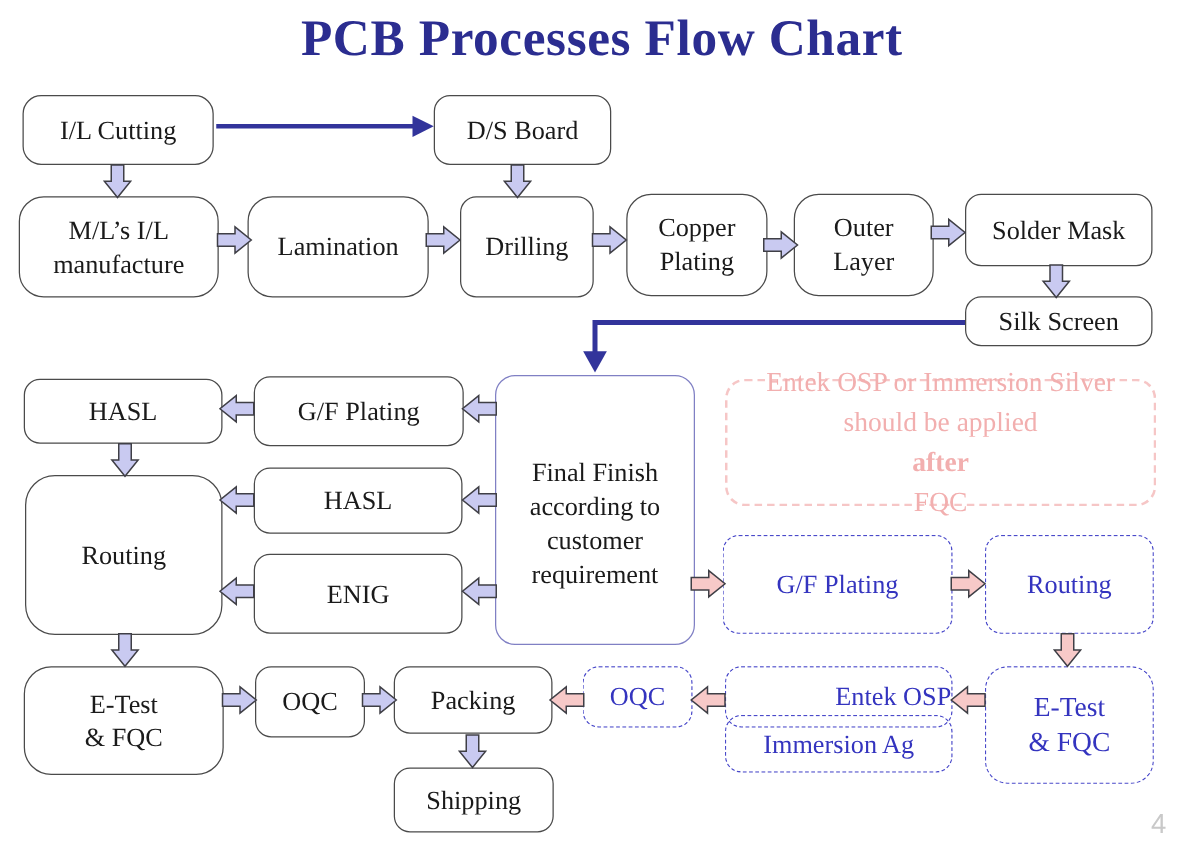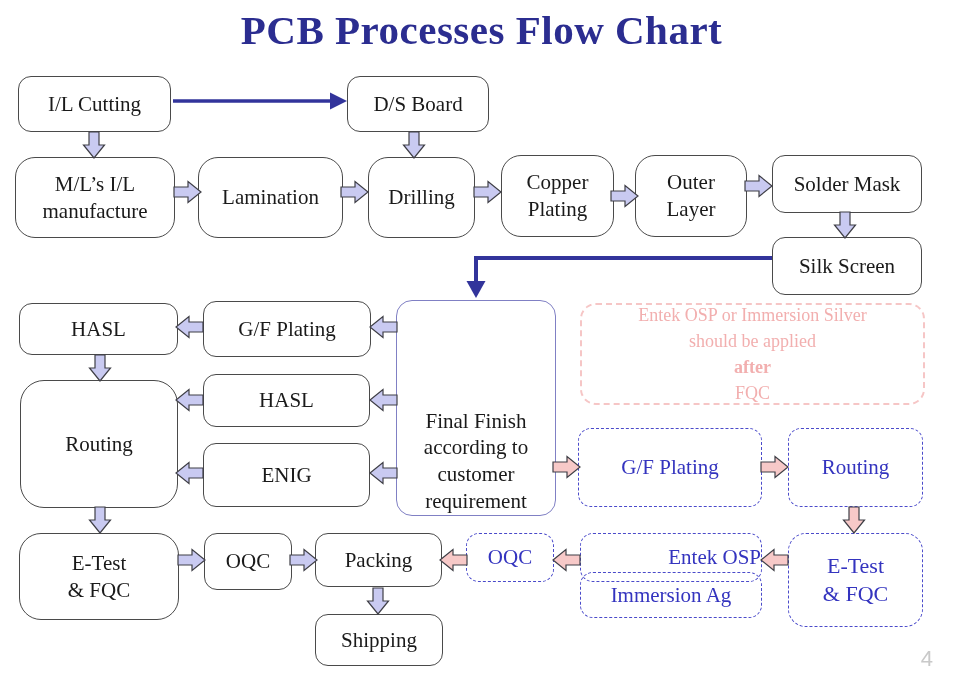--- a/index.html
+++ b/index.html
@@ -12,76 +12,76 @@
     font-size:41px;font-weight:bold;color:var(--title_blue);letter-spacing:.5px;
   }
   .box{
     position:absolute;background:#fff;border:1.6px solid var(--box_border);
     border-radius:13px;display:flex;flex-direction:column;align-items:center;
     justify-content:center;font-size:21px;color:#1a1a1a;line-height:1.28;
     text-align:center;box-sizing:border-box;
   }
   .box span{display:block;}
   .r18{border-radius:20px;}
-  .ff{border:1.5px solid var(--ff_border);border-radius:16px;justify-content:flex-end;padding-top:64px;}
+  .ff{border:1.5px solid var(--ff_border);border-radius:16px;justify-content:flex-start;padding-top:64px;}
   .dashed{
     background:transparent;border:1.7px dashed var(--dashed_blue);
     color:var(--dashed_text_blue);border-radius:13px;
   }
   .note{
     border:2px dashed var(--note_border);color:var(--note_pink);
-    border-radius:16px;font-size:18px;line-height:1.45;
+    border-radius:16px;font-size:22px;line-height:1.45;
   }
   .note b{color:var(--note_pink);}
   #pagenum{
     position:absolute;right:30px;bottom:8px;font-size:22px;color:var(--page_gray);
     font-family:"Liberation Sans","DejaVu Sans",sans-serif;
   }
   svg.overlay{position:absolute;left:0;top:0;pointer-events:none;}
   use.lav{fill:var(--lavender);stroke:var(--arrow_outline);stroke-width:1.2;}
   use.pnk{fill:var(--pink);stroke:var(--arrow_outline);stroke-width:1.2;}
   .blueline{stroke:var(--connector_blue);fill:none;}
   .bluehead{fill:var(--connector_blue);stroke:none;}
 </style>
 </head>
 <body>
 
 <div id="stage">
 
   <div id="title">PCB Processes Flow Chart</div>
 
-  <div class="box" style="left:18px;top:76px;width:153px;height:56px;">
+  <div class="box" style="left:18px;top:76px;width:153px;height:56px;border-radius:15px;">
     <span>I/L Cutting</span>
   </div>
   <div class="box" style="left:347px;top:76px;width:142px;height:56px;">
     <span>D/S Board</span>
   </div>
 
   <div class="box r18" style="left:198px;top:157px;width:145px;height:81px;">
     <span>Lamination</span>
   </div>
   <div class="box r18" style="left:15px;top:157px;width:160px;height:81px;">
     <span>M/L’s I/L</span>
     <span>manufacture</span>
   </div>
-  <div class="box r18" style="left:368px;top:157px;width:107px;height:81px;">
+  <div class="box r18" style="left:368px;top:157px;width:107px;height:81px;border-radius:13px;">
     <span>Drilling</span>
   </div>
   <div class="box r18" style="left:501px;top:155px;width:113px;height:82px;">
     <span>Copper</span>
     <span>Plating</span>
   </div>
   <div class="box r18" style="left:635px;top:155px;width:112px;height:82px;">
     <span>Outer</span>
     <span>Layer</span>
   </div>
   <div class="box" style="left:772px;top:155px;width:150px;height:58px;">
     <span>Solder Mask</span>
   </div>
-  <div class="box" style="left:772px;top:237px;width:150px;height:58px;">
+  <div class="box" style="left:772px;top:237px;width:150px;height:40px;">
     <span>Silk Screen</span>
   </div>
 
   <div class="box" style="left:19px;top:303px;width:159px;height:52px;">
     <span>HASL</span>
   </div>
   <div class="box" style="left:203px;top:301px;width:168px;height:56px;">
     <span>G/F Plating</span>
   </div>
   <div class="box" style="left:203px;top:374px;width:167px;height:53px;">

